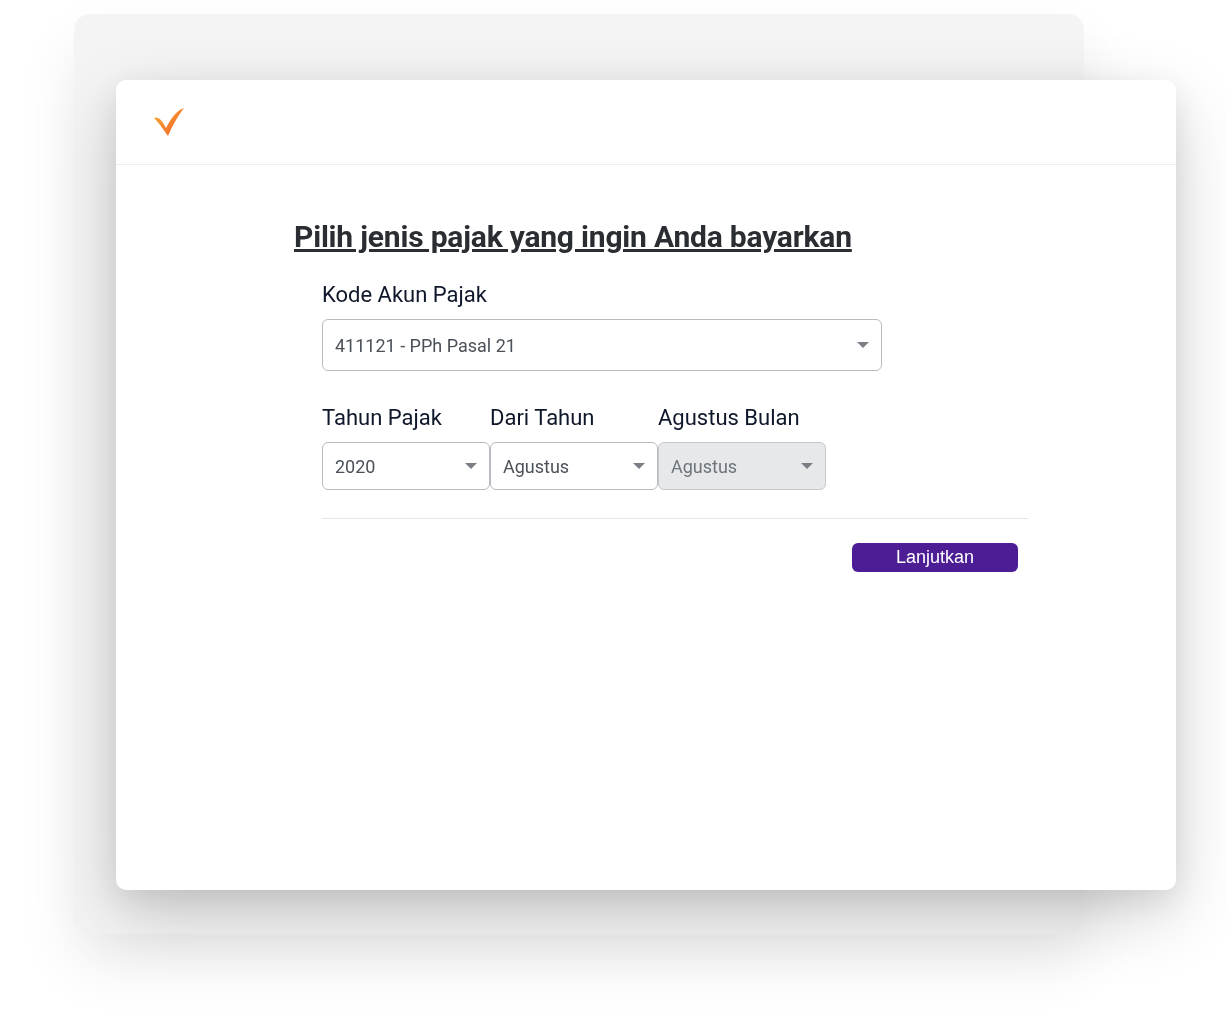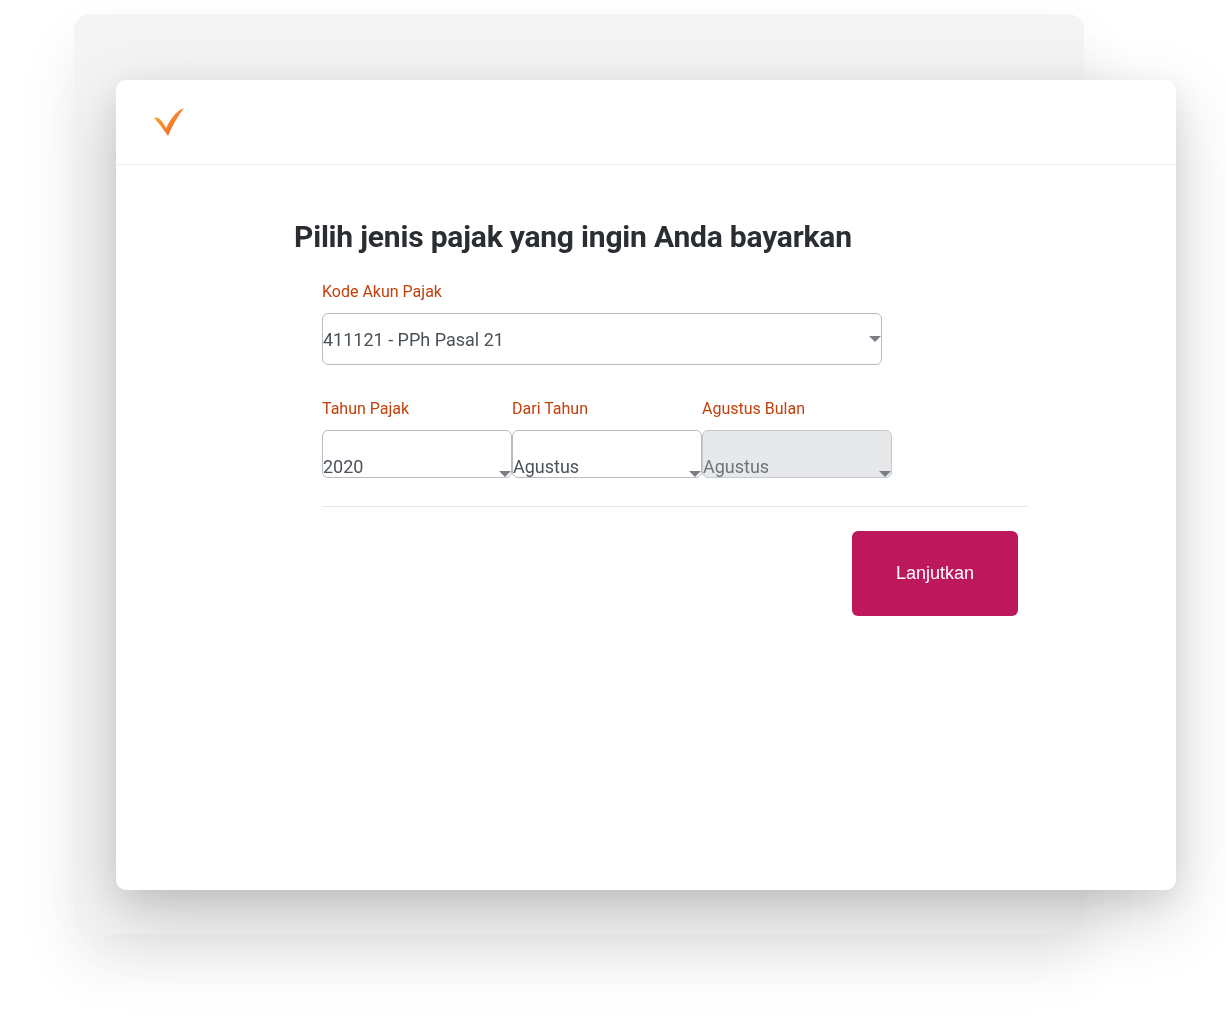--- a/index.html
+++ b/index.html
@@ -54,43 +54,44 @@
     }
     .form-inner {
       padding: 0 130px 0 160px;
     }
     .page-title {
       font-size: 30px;
       font-weight: 700;
       color: #2a2e33;
       margin-bottom: 28px;
       letter-spacing: -0.2px;
+      text-decoration: underline;
     }
     .form-body {
       padding-left: 28px;
     }
     .form-group {
       margin-bottom: 34px;
     }
     .field-label {
-      font-size: 16px;
-      color: #c2410c;
+      font-size: 22px;
+      color: #0f172a;
       margin-bottom: 12px;
       display: block;
     }
     .select-box {
       position: relative;
       width: 560px;
       height: 52px;
       border: 1px solid #b8bcc0;
       border-radius: 6px;
       background: #fff;
       display: flex;
       align-items: center;
-      padding: 0 0;
+      padding: 0 12px;
       cursor: pointer;
     }
     .select-box.disabled {
       background: #e6e8ea;
       border-color: #c5c8cc;
     }
     .select-value {
       font-size: 18px;
       color: #4b5158;
       flex: 1;
@@ -103,42 +104,41 @@
       height: 0;
       border-left: 6px solid transparent;
       border-right: 6px solid transparent;
       border-top: 6px solid #7a7f85;
     }
     .row {
       display: flex;
       margin-bottom: 10px;
     }
     .col .select-box {
-      width: 190px;
+      width: 168px;
       height: 48px;
-      align-items: flex-end;
     }
     .divider {
       border: none;
       border-top: 1px solid #e5e7e9;
       margin: 28px 0 24px 0;
     }
     .actions {
       display: flex;
       justify-content: flex-end;
       padding-right: 10px;
     }
     .btn-primary {
-      background: #be185d;
+      background: #4c1d95;
       color: #fff;
       font-size: 18px;
       font-weight: 500;
       border: none;
       border-radius: 6px;
-      padding: 32px 44px;
+      padding: 4px 44px;
       cursor: pointer;
     }
   </style>
 </head>
 <body>
 
 <div class="backdrop-card"></div>
 
 <div class="main-card">
 

